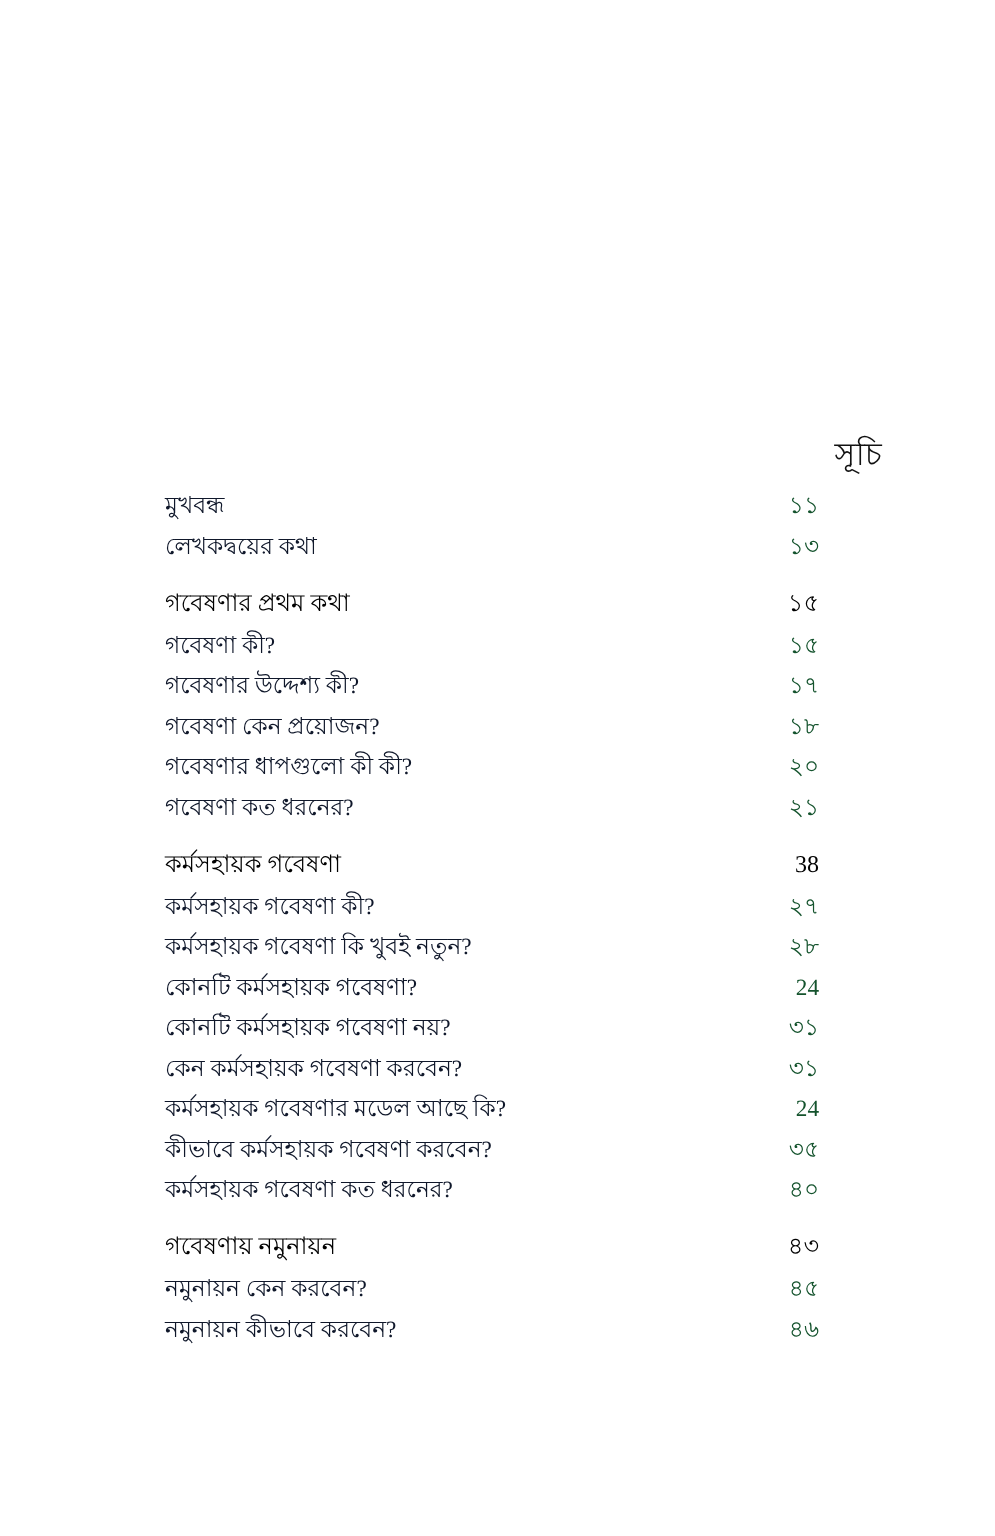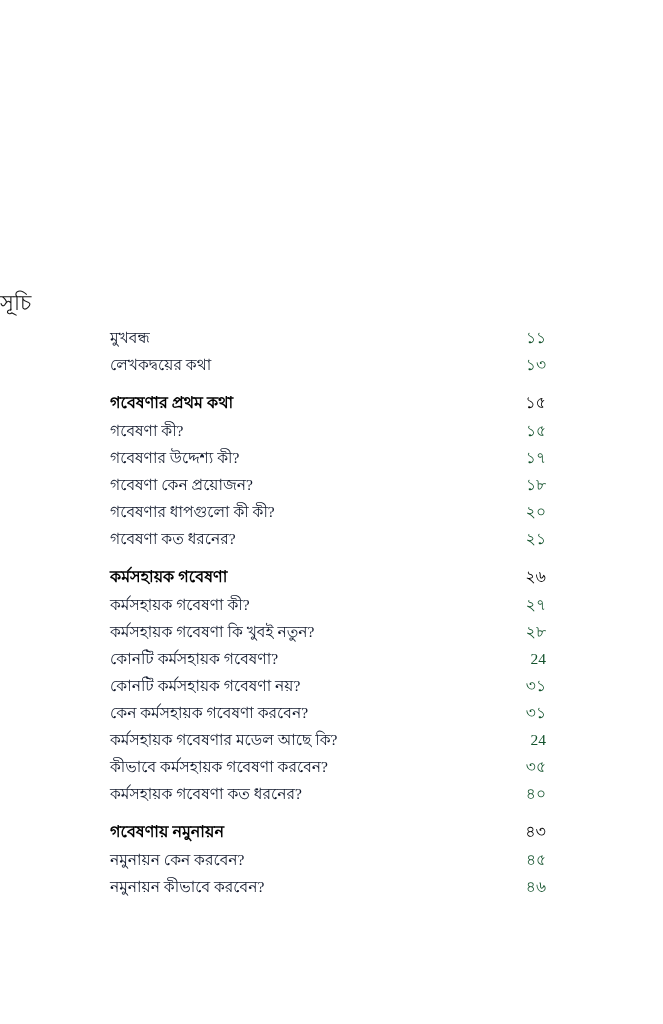--- a/index.html
+++ b/index.html
@@ -26,21 +26,21 @@
     height: 1024px;
     background: #ffffff;
   }
 
   
   .toc-title {
     position: absolute;
     left: 0;
     top: 290px;
     width: 588px;
-    text-align: left;
+    text-align: right;
     font-size: 21px;
     line-height: 26px;
     font-weight: 400;
     color: #111111;
     letter-spacing: 0.2px;
   }
 
   
   .toc {
     position: absolute;
@@ -76,21 +76,21 @@
     line-height: 20px;
     color: #14532d;
     text-align: right;
     flex: 0 0 auto;
     min-width: 34px;
     white-space: nowrap;
   }
 
   .section-row .toc-label,
   .section-row .toc-page {
-    font-weight: 700;
+    font-weight: 400;
     font-size: 16px;
     color: #000000;
   }
 
   .section-row .toc-page {
     font-weight: 400;
   }
 </style>
 </head>
 <body>
@@ -127,21 +127,21 @@
       <div class="toc-row">
         <span class="toc-label">গবেষণার ধাপগুলো কী কী?</span>
         <span class="toc-page">২০</span>
       </div>
       <div class="toc-row">
         <span class="toc-label">গবেষণা কত ধরনের?</span>
         <span class="toc-page">২১</span>
       </div>
       <div class="toc-row section-row">
         <span class="toc-label">কর্মসহায়ক গবেষণা</span>
-        <span class="toc-page">২৬</span>
+        <span class="toc-page">38</span>
       </div>
       <div class="toc-row">
         <span class="toc-label">কর্মসহায়ক গবেষণা কী?</span>
         <span class="toc-page">২৭</span>
       </div>
       <div class="toc-row">
         <span class="toc-label">কর্মসহায়ক গবেষণা কি খুবই নতুন?</span>
         <span class="toc-page">২৮</span>
       </div>
       <div class="toc-row">

